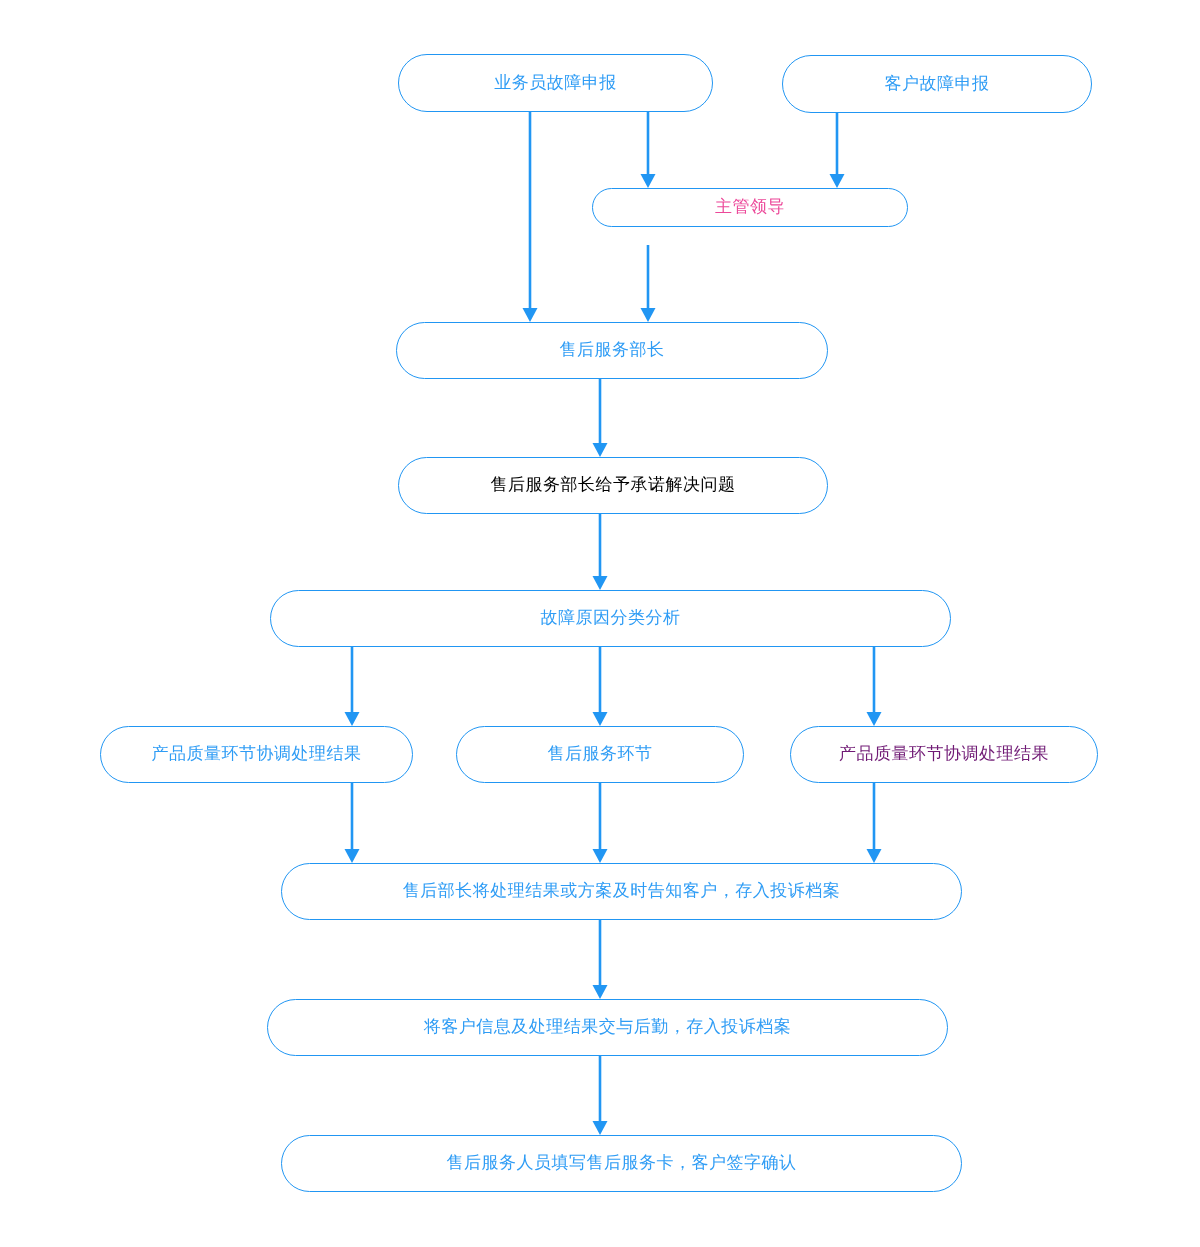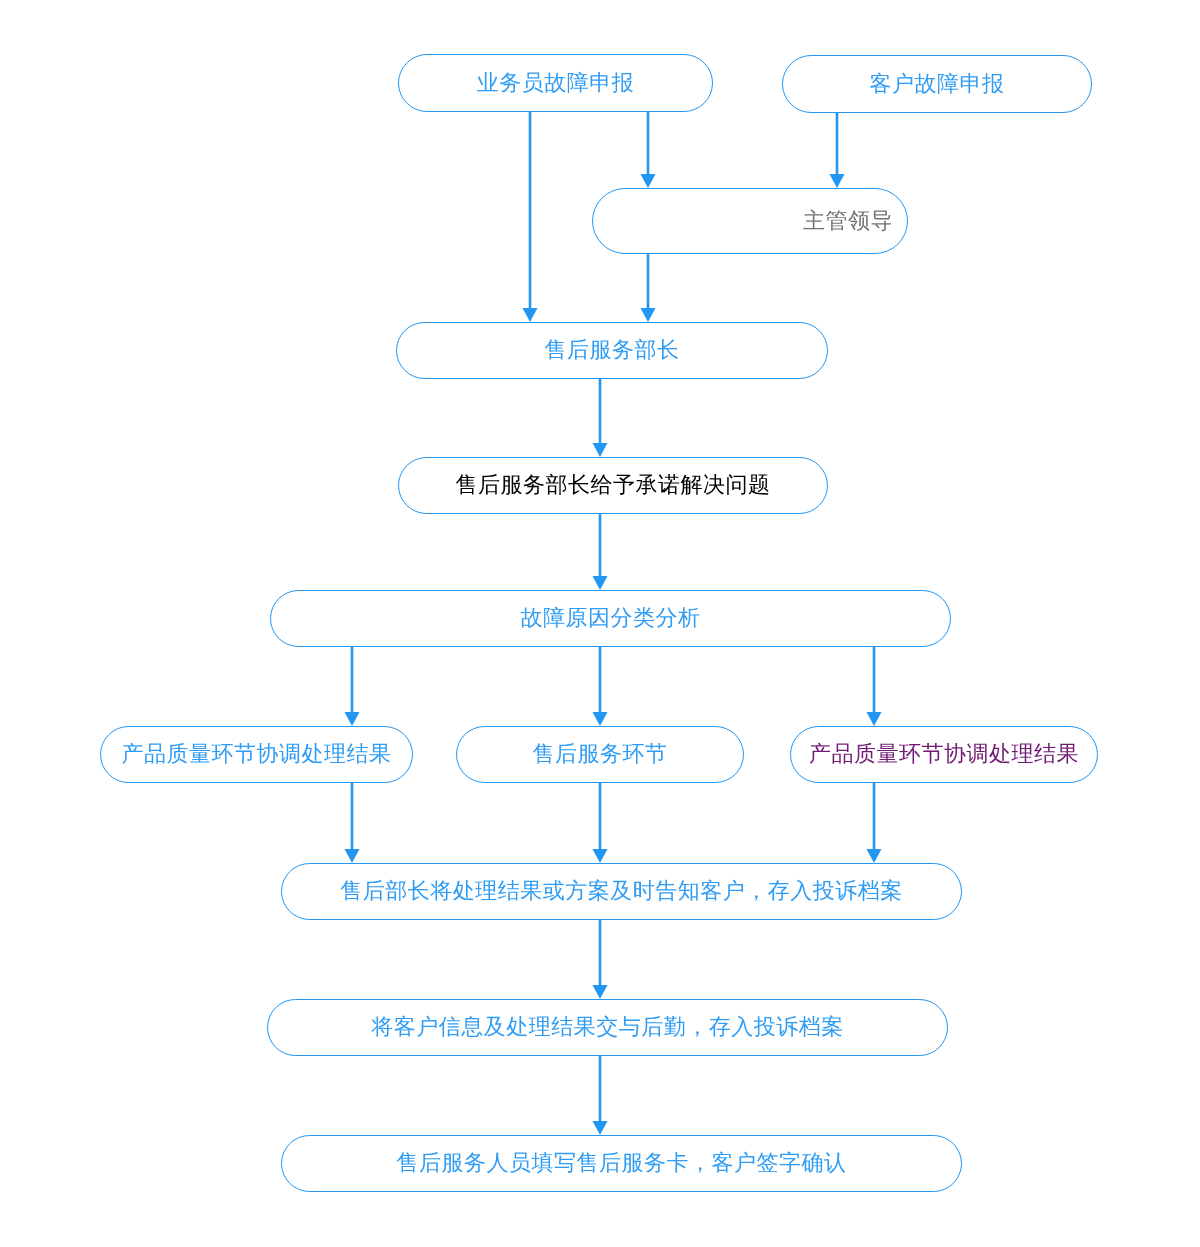--- a/index.html
+++ b/index.html
@@ -28,21 +28,21 @@
   .node {
     position: absolute;
     box-sizing: border-box;
     border: 1.4px solid #2196f3;
     border-radius: 999px;
     background: #ffffff;
     color: #2e9cf5;
     display: flex;
     align-items: center;
     justify-content: center;
-    font-size: 22px;
+    font-size: 17px;
     letter-spacing: 0.5px;
     line-height: 1.2;
     white-space: nowrap;
     z-index: 2;
   }
   .node .node-label {
     display: block;
     padding: 0 14px;
   }
 </style>
@@ -108,21 +108,21 @@
         <polygon points="592.5,1121 607.5,1121 600,1135" fill="#2196f3"></polygon>
       </g>
     </svg>
   <div id="node-layer">
       <div class="node" style="left: 398px; top: 54px; width: 315px; height: 58px; border-color: rgb(33, 150, 243); color: rgb(46, 156, 245);">
         <span class="node-label">业务员故障申报</span>
       </div>
       <div class="node" style="left: 782px; top: 55px; width: 310px; height: 58px; border-color: rgb(33, 150, 243); color: rgb(46, 156, 245);">
         <span class="node-label">客户故障申报</span>
       </div>
-      <div class="node" style="left: 592px; top: 188px; width: 316px; height: 66px; border-color: rgb(33, 150, 243); color: #737373; justify-content: flex-end;">
+      <div class="node" style="left: 592px; top: 188px; width: 316px; height: 39px; border-color: rgb(33, 150, 243); color: #ec4899;">
         <span class="node-label">主管领导</span>
       </div>
       <div class="node" style="left: 396px; top: 322px; width: 432px; height: 57px; border-color: rgb(33, 150, 243); color: rgb(46, 156, 245);">
         <span class="node-label">售后服务部长</span>
       </div>
       <div class="node" style="left: 398px; top: 457px; width: 430px; height: 57px; border-color: rgb(33, 150, 243); color: #000000; font-family: Liberation Serif, serif;">
         <span class="node-label">售后服务部长给予承诺解决问题</span>
       </div>
       <div class="node" style="left: 270px; top: 590px; width: 681px; height: 57px; border-color: rgb(33, 150, 243); color: rgb(46, 156, 245);">
         <span class="node-label">故障原因分类分析</span>

